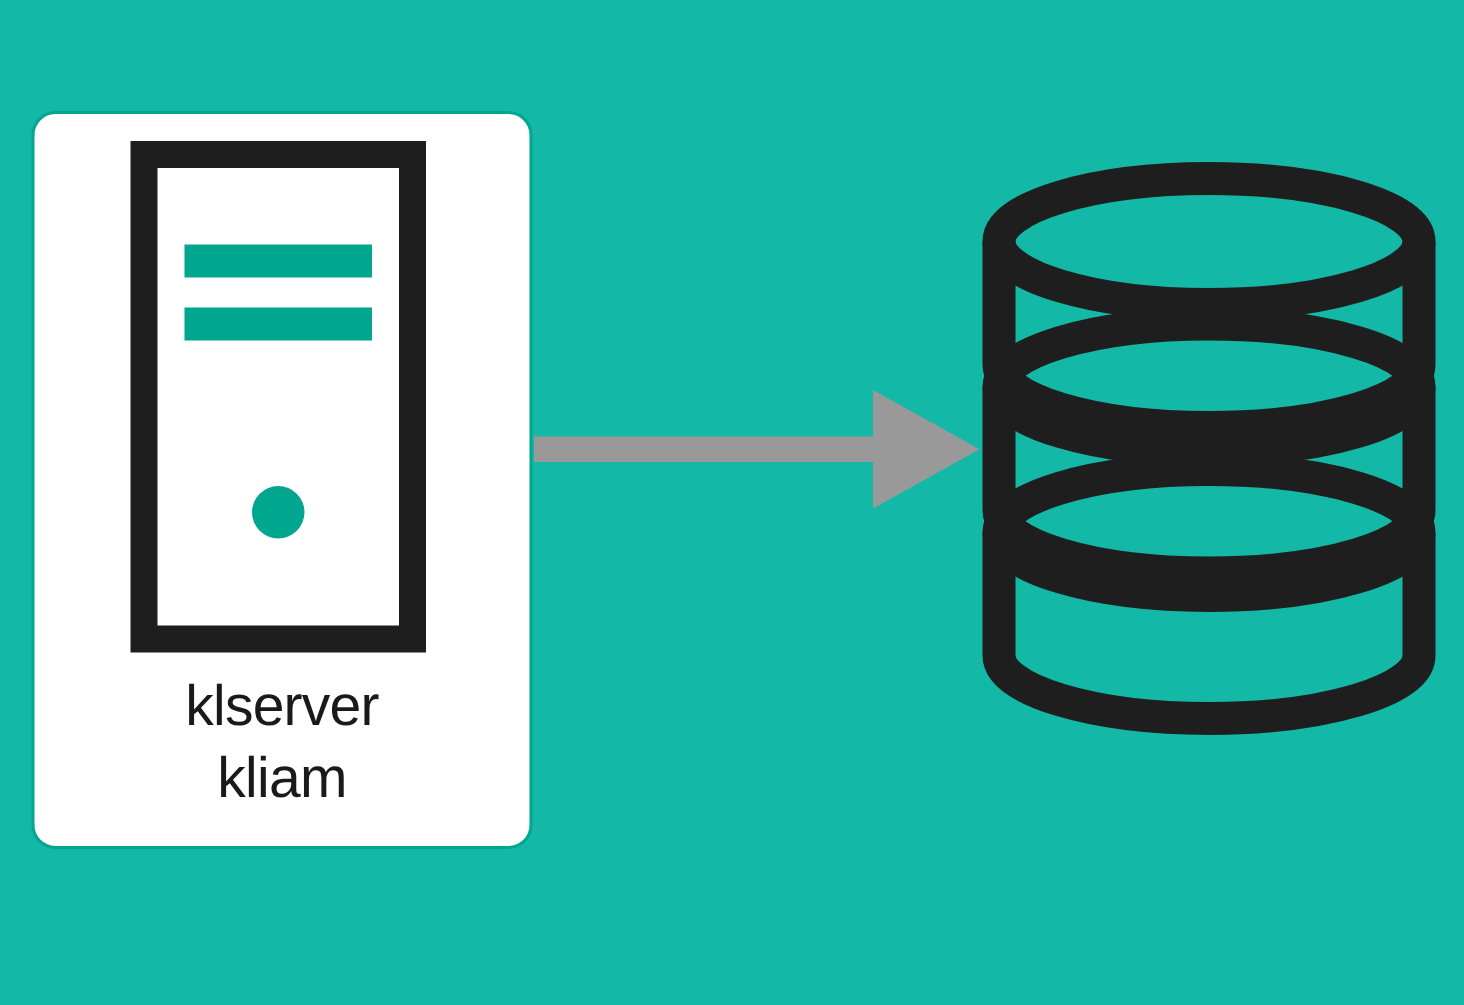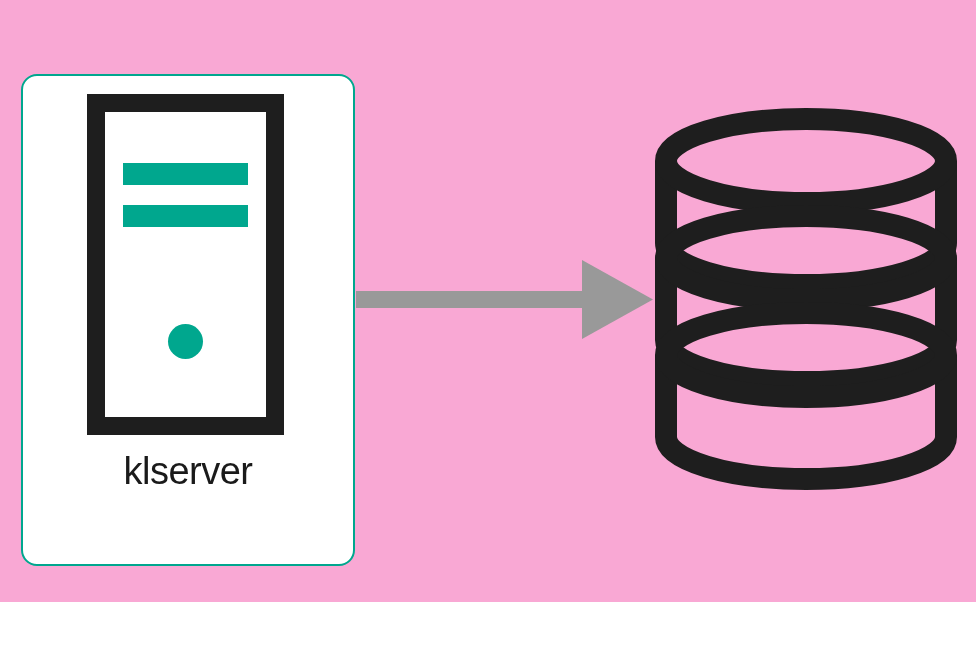--- a/index.html
+++ b/index.html
@@ -10,22 +10,22 @@
   }
   body {
     width: 976px;
     height: 670px;
     font-family: "Liberation Sans", sans-serif;
     overflow: hidden;
   }
   #canvas {
     position: relative;
     width: 976px;
-    height: 602px;
-    background: #f9a8d4;
+    height: 670px;
+    background: #14b8a6;
   }
   .layer {
     position: absolute;
     top: 0;
     left: 0;
     width: 976px;
     height: 670px;
   }
   
   .server-box {
@@ -91,20 +91,21 @@
 
   <div class="server-box"></div>
 
   <div class="tower-frame"></div>
   <div class="tower-bar tower-bar-1"></div>
   <div class="tower-bar tower-bar-2"></div>
   <div class="tower-led"></div>
 
   <div class="server-label">
     <div>klserver</div>
+    <div>kliam</div>
   </div>
 
   <svg class="layer" viewBox="0 0 976 670">
     <g>
       <rect x="356" y="291" width="228" height="17" fill="#999999"></rect>
     </g>
     <g>
       <polygon points="582,260 582,339 653,299.5" fill="#999999"></polygon>
     </g>
   </svg>

